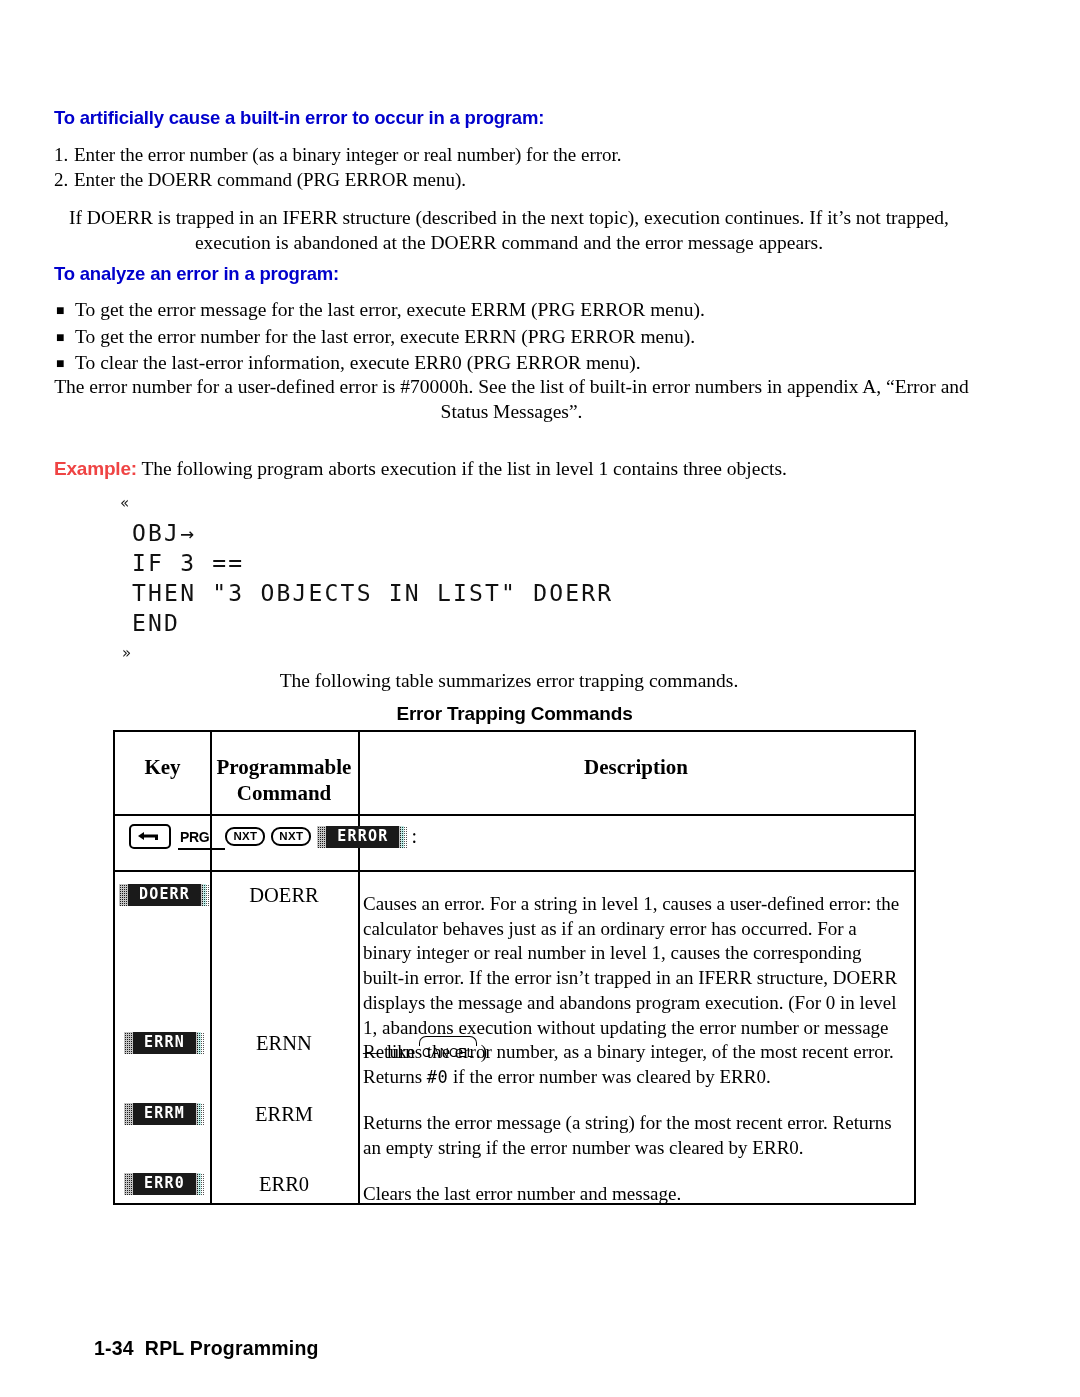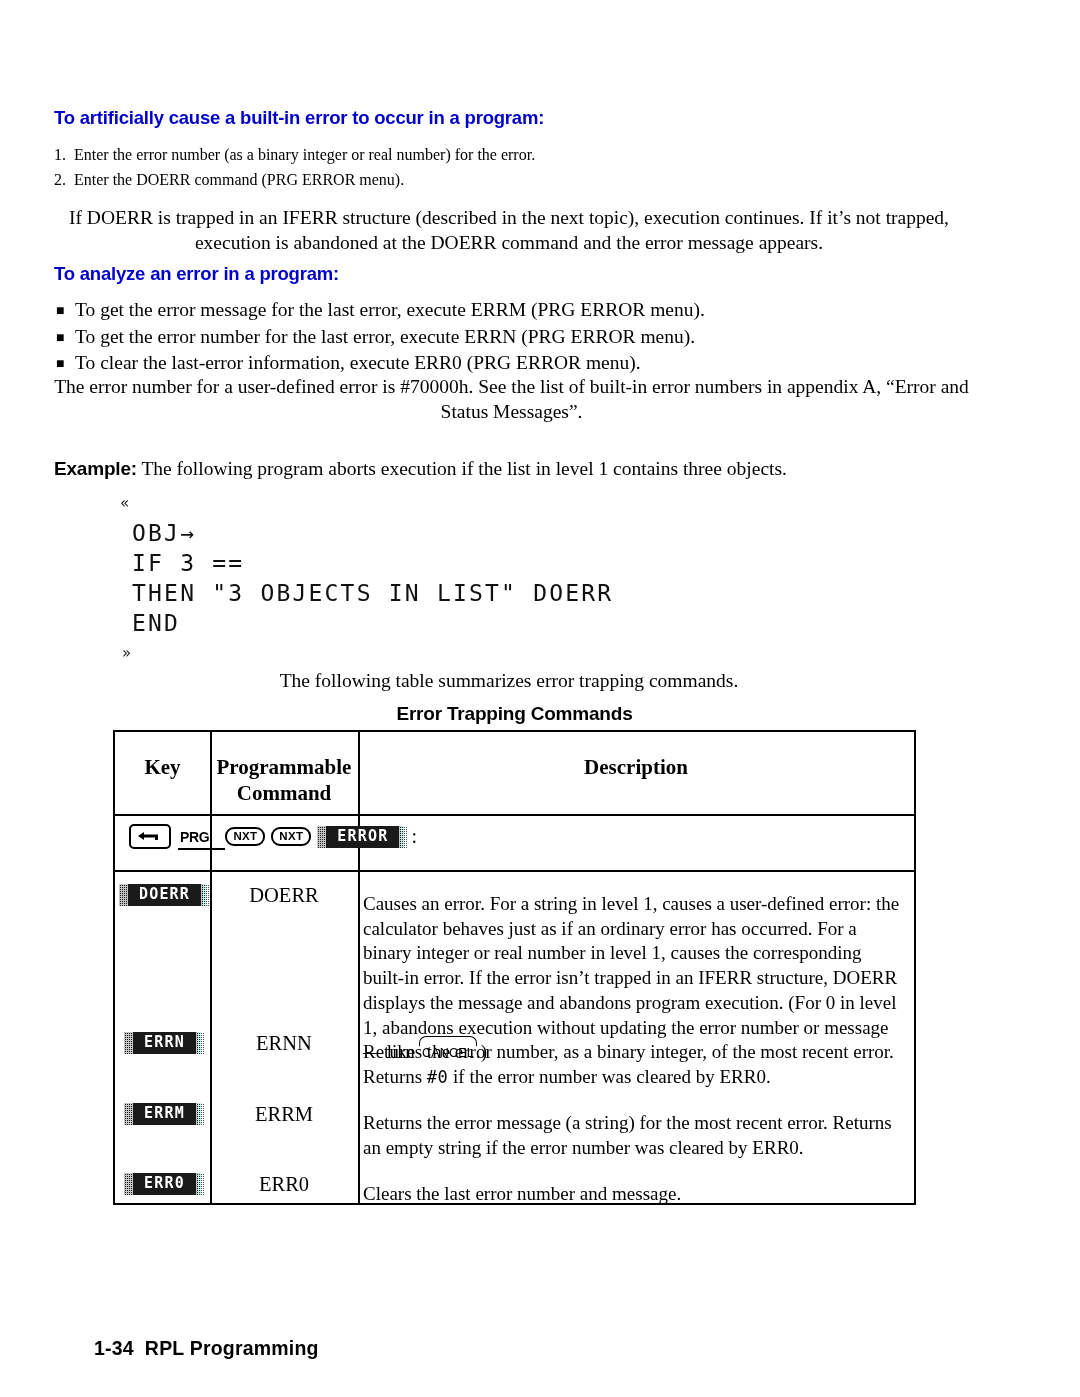--- a/index.html
+++ b/index.html
@@ -39,21 +39,21 @@
     position: absolute;
     font-family: "Liberation Serif", serif;
     font-size: 19.5px;
     line-height: 25px;
     color: #000000;
     text-align: center;
   }
   .numlist {
     position: absolute;
     font-family: "Liberation Serif", serif;
-    font-size: 16px;
+    font-size: 19px;
     line-height: 25px;
   }
   .numlist .li {
     display: block;
     white-space: nowrap;
   }
   .numlist .num {
     display: inline-block;
     width: 20px;
   }
@@ -73,21 +73,21 @@
 
   .example-line {
     position: absolute;
     font-family: "Liberation Serif", serif;
     font-size: 19.5px;
     white-space: nowrap;
   }
   .example-label {
     font-family: "Liberation Sans", sans-serif;
     font-weight: bold;
-    color: #000000;
+    color: #ef4444;
     font-size: 19px;
     letter-spacing: -0.2px;
   }
 
   
   .calc {
     font-family: "DejaVu Sans Mono", monospace;
     font-size: 23px;
     letter-spacing: 2.2px;
     color: #111111;

